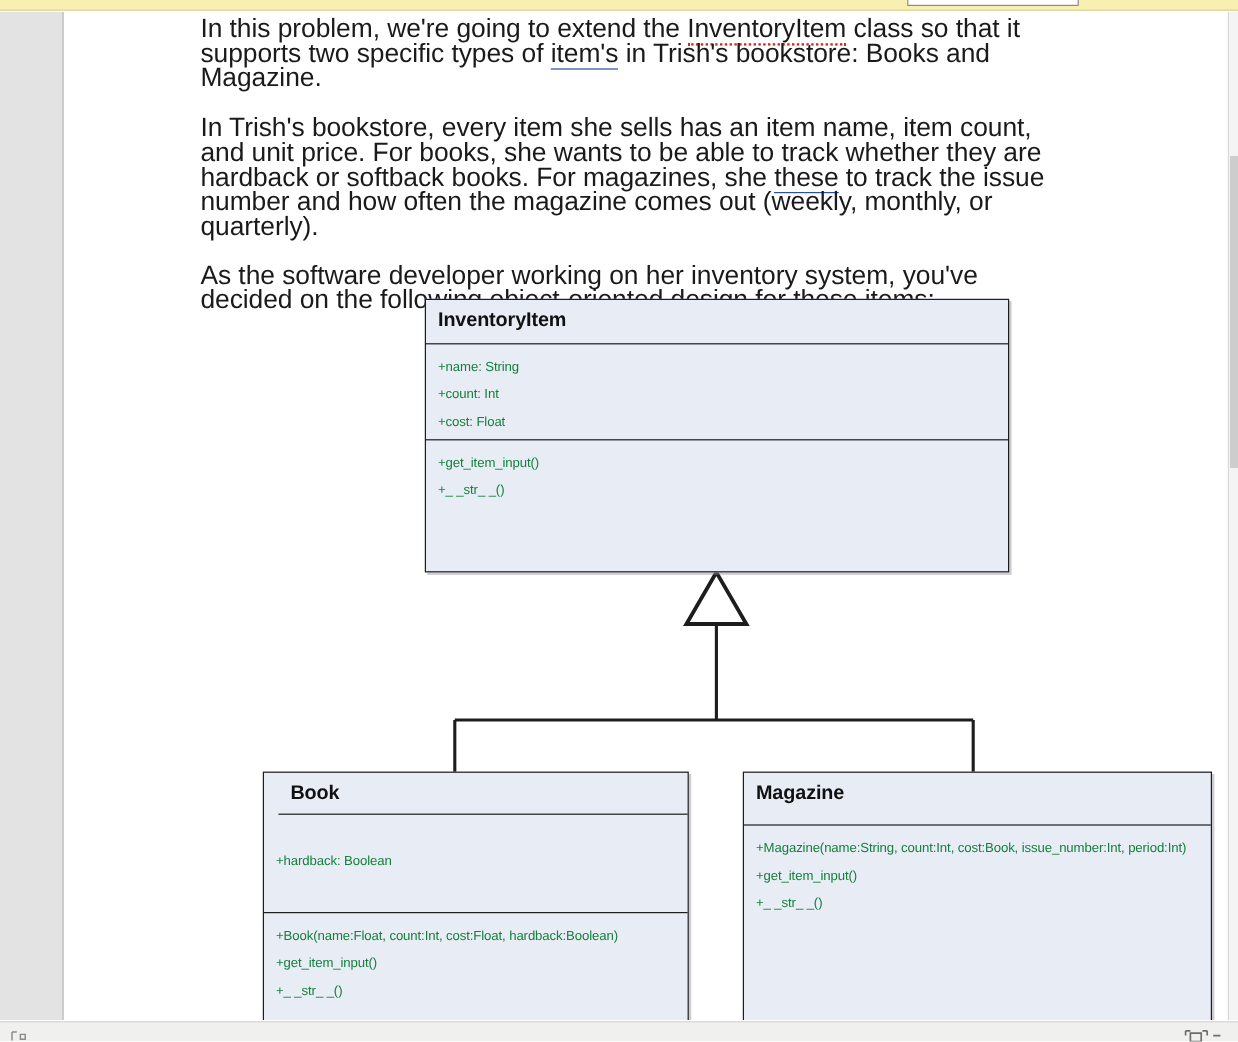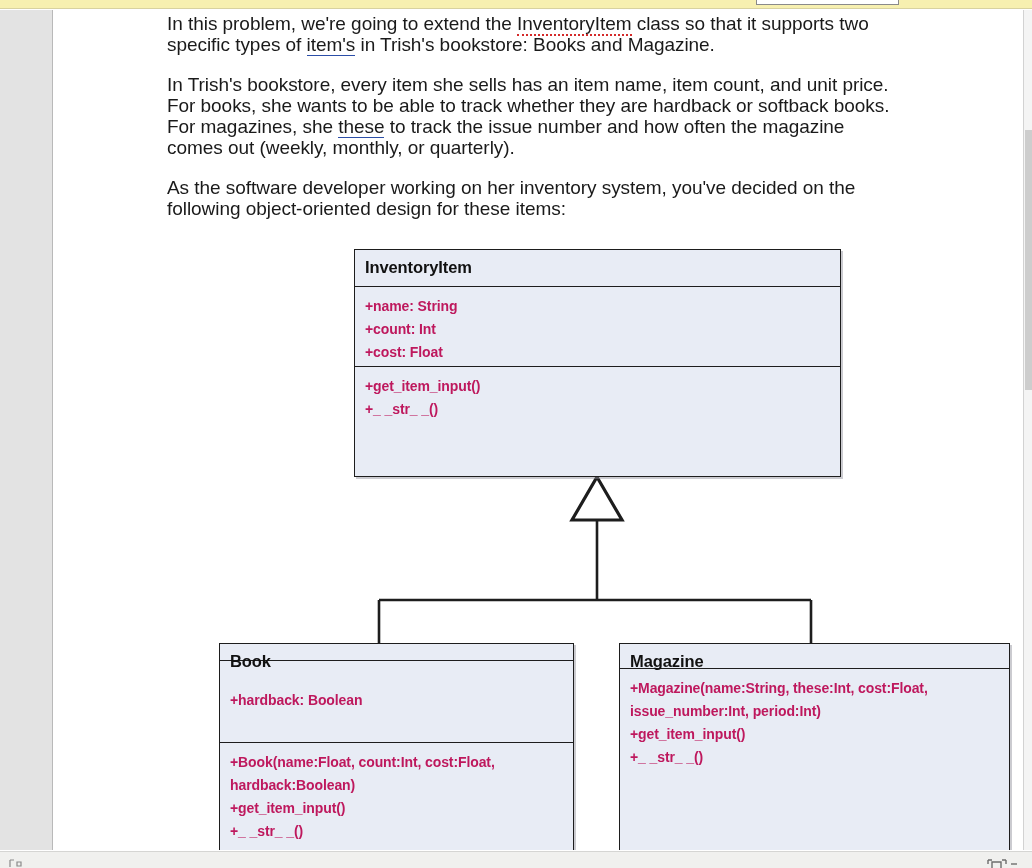--- a/index.html
+++ b/index.html
@@ -122,21 +122,21 @@
   }
 
   #doc-body {
     position: absolute;
     left: 113px;
     top: 4px;
     width: 730px;
   }
 
   .doc-paragraph {
-    font-size: 19px;
+    font-size: 22px;
     line-height: 20.7px;
     color: #1a1a1a;
     margin: 0 0 20px 0;
     letter-spacing: -0.05px;
   }
   .doc-paragraph:last-child { margin-bottom: 0; }
 
   .spell-error {
     border-bottom: 2px dotted #d42a2a;
     text-decoration: none;
@@ -172,56 +172,55 @@
     letter-spacing: -0.1px;
   }
   .uml-compartment {
     padding: 8px 10px 8px 10px;
     box-sizing: border-box;
   }
   .uml-attrs {
     border-bottom: 1.6px solid #1d1d1d;
   }
   .uml-line {
-    font-size: 14px;
+    font-size: 11px;
     line-height: 23px;
-    color: #be185d;
+    color: #15803d;
     white-space: pre-wrap;
     letter-spacing: -0.1px;
-    font-weight: bold;
   }
 
   
   #class-inventoryitem {
     left: 246px;
     top: 9px;
     width: 487px;
     height: 228px;
   }
   #class-inventoryitem .uml-header { height: 37px; }
   #class-inventoryitem .uml-attrs  { height: 80px; }
 
   
   #class-book {
     left: 111px;
     top: 403px;
     width: 355px;
     height: 220px;
   }
-  #class-book .uml-header { height: 17px; }
+  #class-book .uml-header { height: 35px; margin-left: 12px; }
   #class-book .uml-attrs  { height: 82px; padding-top: 28px; }
 
   
   #class-magazine {
     left: 511px;
     top: 403px;
     width: 391px;
     height: 220px;
   }
-  #class-magazine .uml-header { height: 25px; }
+  #class-magazine .uml-header { height: 44px; }
   #class-magazine .uml-attrs  { height: 82px; padding-top: 16px; }
 
   
   #uml-connectors {
     position: absolute;
     left: 0;
     top: 0;
     width: 969px;
     height: 625px;
     pointer-events: none;
@@ -285,21 +284,21 @@
         <div class="uml-compartment uml-methods">
           <div class="uml-line">+Book(name:Float, count:Int, cost:Float, hardback:Boolean)</div>
           <div class="uml-line">+get_item_input()</div>
           <div class="uml-line">+_ _str_ _()</div>
         </div>
       </div>
 
       <div class="uml-class" id="class-magazine">
         <div class="uml-header">Magazine</div>
         <div class="uml-compartment uml-methods">
-          <div class="uml-line">+Magazine(name:String, these:Int, cost:Float, issue_number:Int, period:Int)</div>
+          <div class="uml-line">+Magazine(name:String, count:Int, cost:Book, issue_number:Int, period:Int)</div>
           <div class="uml-line">+get_item_input()</div>
           <div class="uml-line">+_ _str_ _()</div>
         </div>
       </div>
 
     </div>
   </div>
 
   <div id="status-bar">
     <div id="status-left-icon">

